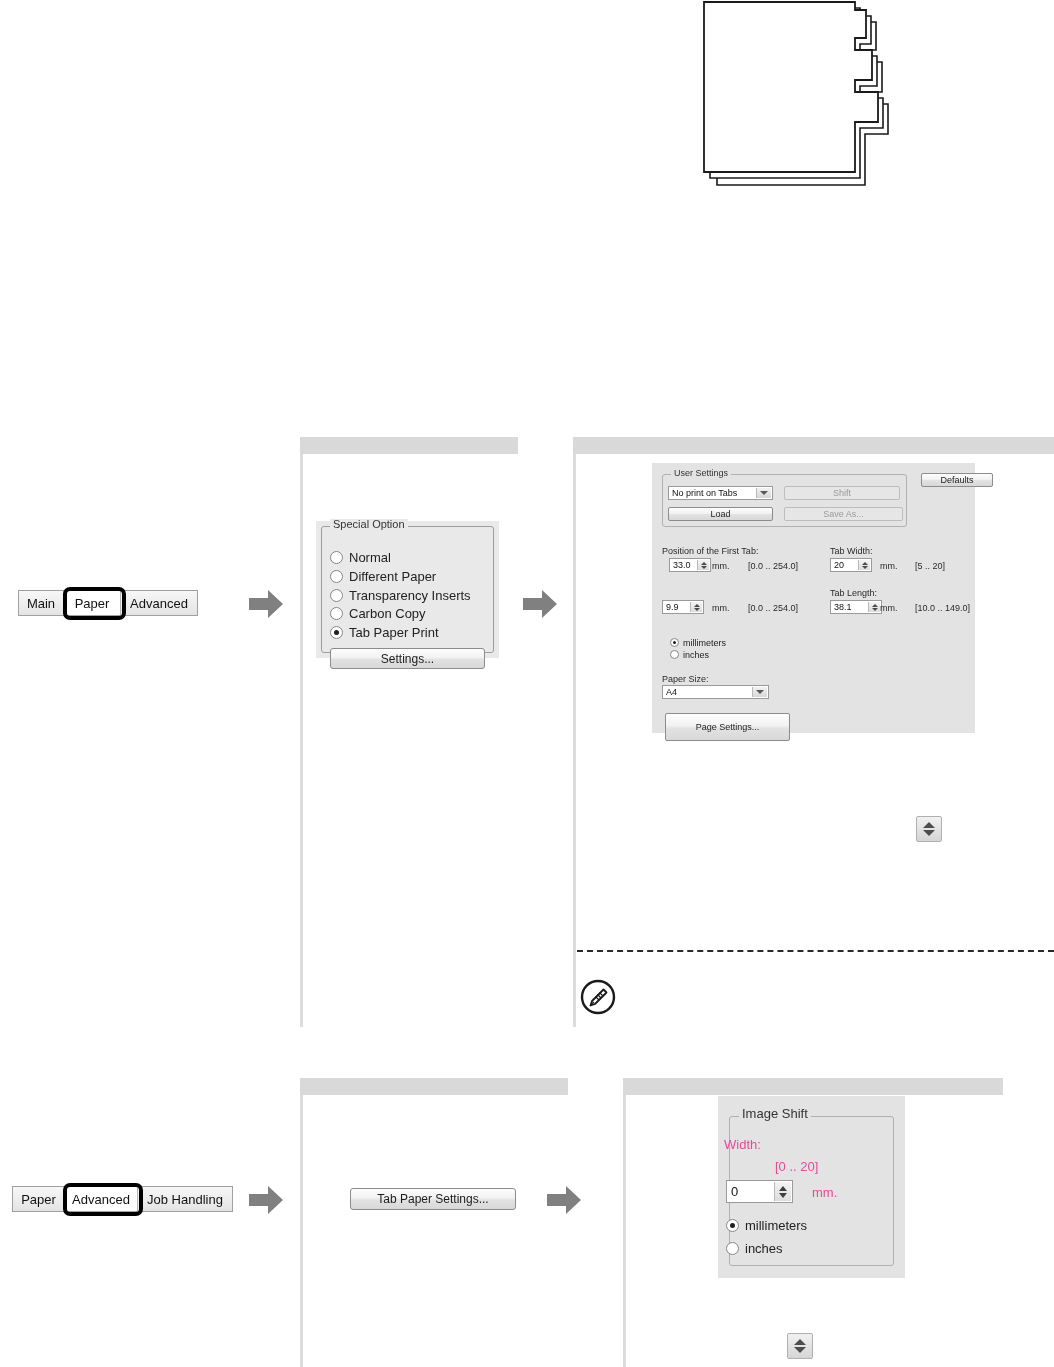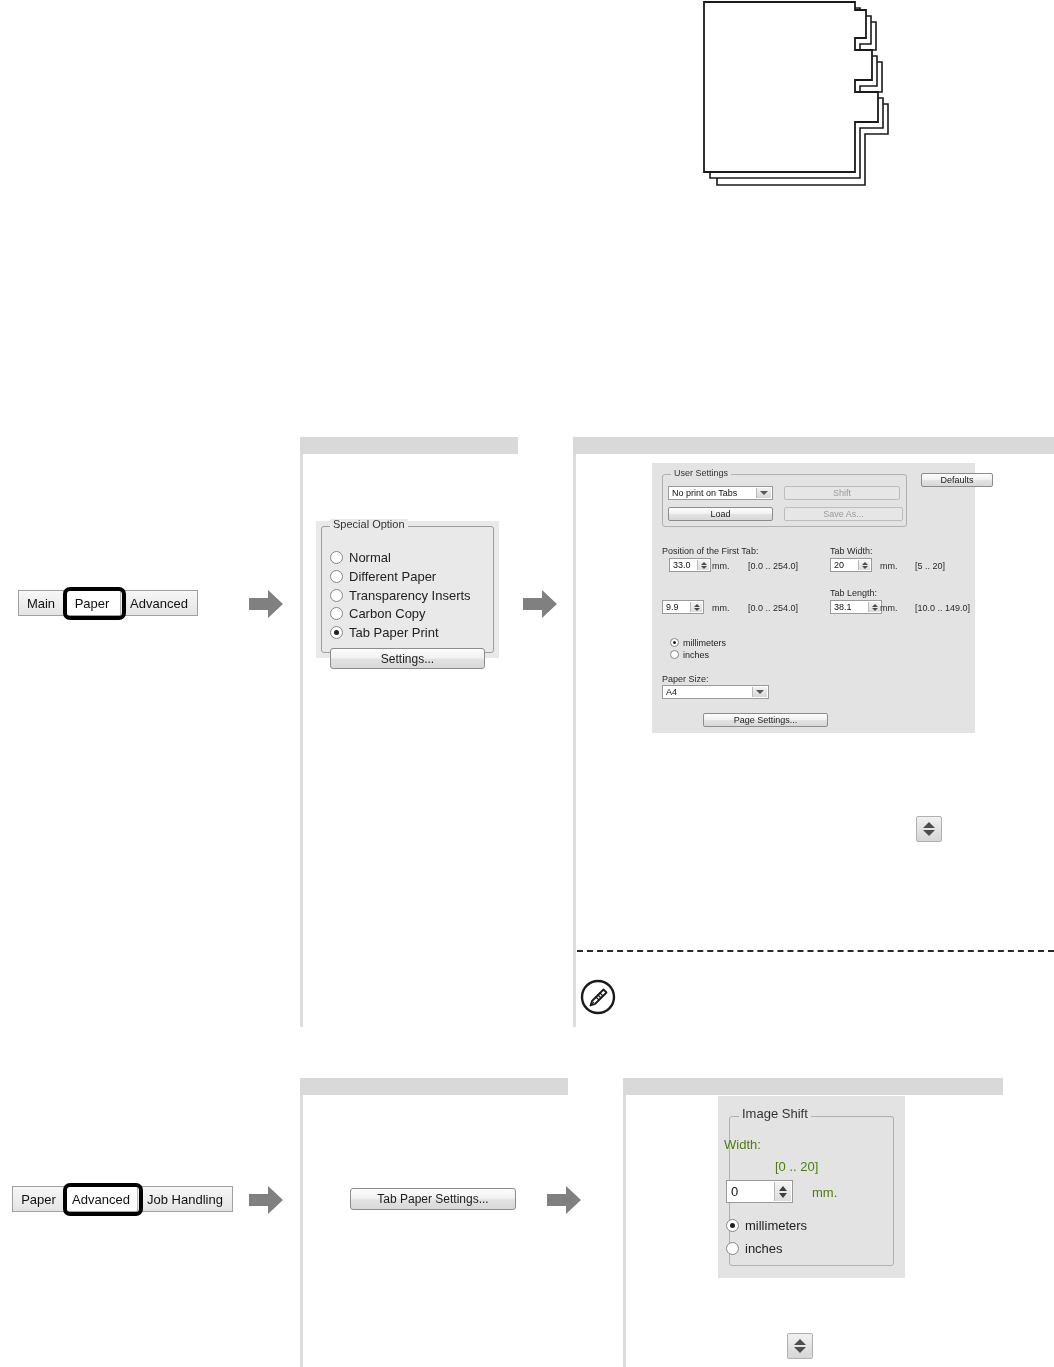--- a/index.html
+++ b/index.html
@@ -69,21 +69,21 @@
     background:#e3e3e3;
     padding:0 3px;
     font-size:9px;
     line-height:11px;
     color:#333;
     white-space:nowrap;
   }
   .gb-title.onwhite{background:#e9e9e9;}
 
   .lbl{position:absolute;font-size:9px;line-height:11px;color:#2a2a2a;white-space:nowrap;}
-  .lbl-11{position:absolute;font-size:11px;line-height:13px;color:#4d7c0f;white-space:nowrap;}
+  .lbl-11{position:absolute;font-size:11px;line-height:13px;color:#ec4899;white-space:nowrap;}
 
   
   .field{
     position:absolute;
     background:#ffffff;
     border:1px solid #9a9a9a;
     box-sizing:border-box;
     display:flex;align-items:center;
   }
   .field .val{padding-left:3px;font-size:9px;color:#111;white-space:nowrap;}
@@ -308,21 +308,21 @@
 </div>
 
 <span class="lbl" style="left:662px;top:674px;">Paper Size:</span>
 <div class="combo" style="left:662px;top:685px;width:107px;height:14px;">
   <span class="val">A4</span>
   <span class="arrowbox">
       <i></i>
     </span>
 </div>
 
-<div class="btn" style="left:703px;top:713px;width:125px;height:14px;">Page Settings...</div>
+<div class="btn" style="left:665px;top:713px;width:125px;height:28px;">Page Settings...</div>
 
 <div class="abs" style="left:916px;top:816px;width:24px;height:24px;
             background:linear-gradient(#f1f1f1,#d5d5d5);border:1px solid #b0b0b0;border-radius:2px;
             display:flex;flex-direction:column;align-items:center;justify-content:center;">
   <span style="width:0;height:0;border-left:6px solid transparent;border-right:6px solid transparent;border-bottom:6px solid #4d4d4d;margin-bottom:2px;"></span>
   <span style="width:0;height:0;border-left:6px solid transparent;border-right:6px solid transparent;border-top:6px solid #4d4d4d;"></span>
 </div>
 
 <div class="dashed" style="left:577px;top:950px;width:477px;"></div>
 <svg class="note-icon" style="left:580px;top:979px;" viewBox="0 0 36 36">

